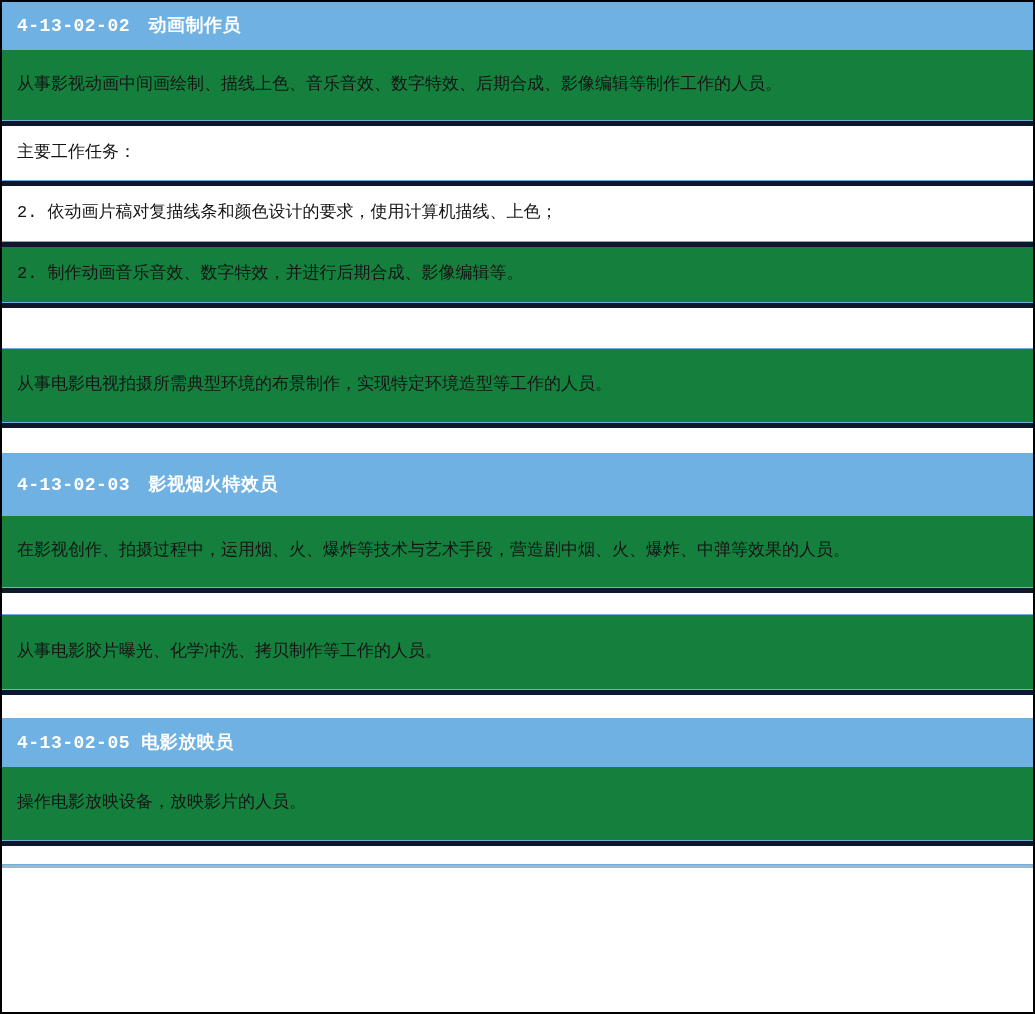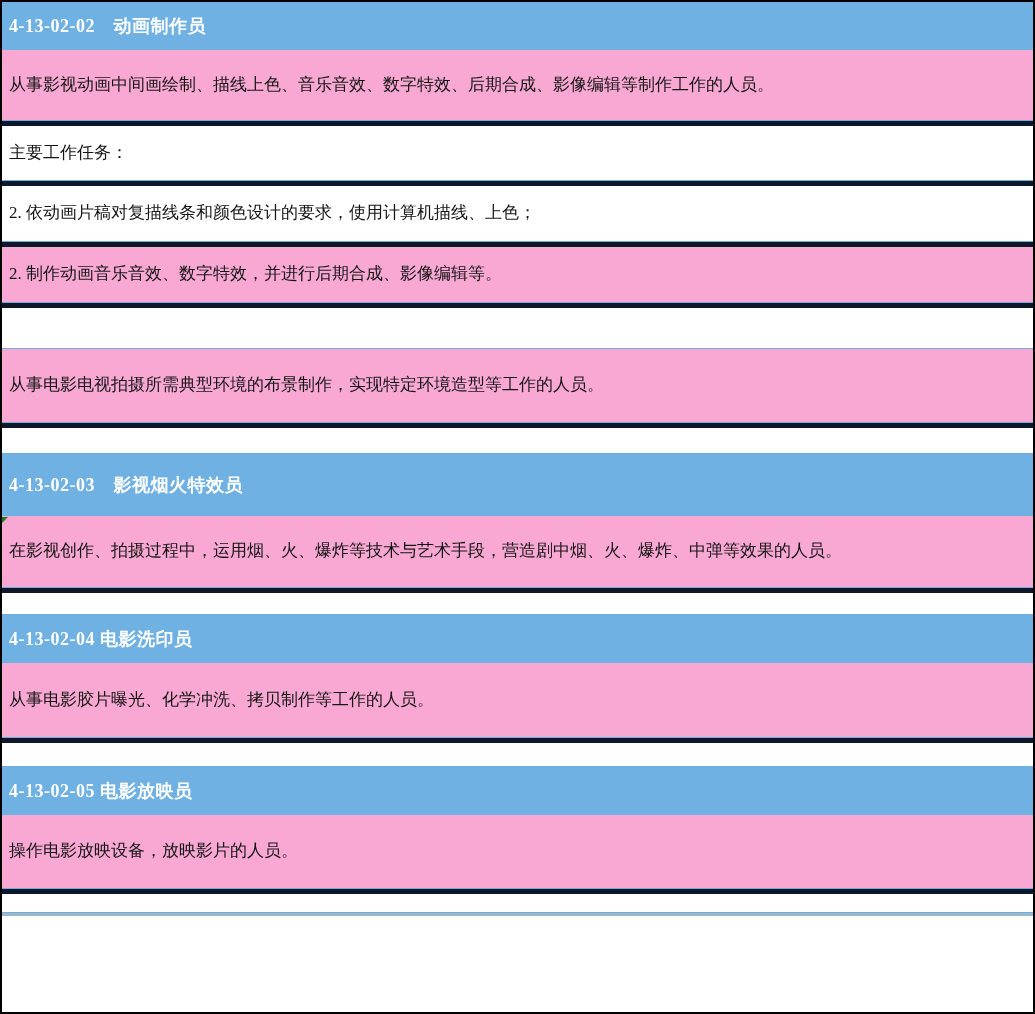--- a/index.html
+++ b/index.html
@@ -9,37 +9,38 @@
     border:2px solid #000;
     box-sizing:border-box;
     background:#fff;
     font-family:"Liberation Serif","DejaVu Serif",serif;
     color:#141414;
     overflow:hidden;
   }
   .row{
     display:flex;align-items:center;
     box-sizing:border-box;
-    padding-left:7px;padding-right:10px;
+    padding-left:15px;padding-right:10px;
     font-size:17px;
     line-height:1.35;
+    font-family:Liberation Mono, monospace;
   }
   .hdr{
     background:#6FB1E3;
     color:#FFFFFF;
     font-weight:bold;
     font-size:18px;
     letter-spacing:0.5px;
   }
   .cell{
     border-top:5px solid #0f172a;
     border-bottom:1px solid #6FAFDF;
   }
   .cell.nt{border-top:none;}
-  .gray{background:#f9a8d4;}
+  .gray{background:#15803d;}
   .white{background:#FFFFFF;}
   .rel{position:relative;}
   .corner-marker{
     position:absolute;left:0;top:1px;
     width:0;height:0;
     border-top:6px solid #1E7D1E;
     border-right:6px solid transparent;
   }
   .footer-line{
     box-sizing:border-box;
@@ -71,21 +72,20 @@
 
   <div class="row hdr" style="height:62px">4-13-02-03　影视烟火特效员</div>
 
   <div class="row cell nt gray rel" style="height:72px">
     <span class="corner-marker"></span>
     <span>在影视创作、拍摄过程中，运用烟、火、爆炸等技术与艺术手段，营造剧中烟、火、爆炸、中弹等效果的人员。</span>
   </div>
 
   <div class="row cell white" style="height:27px"></div>
 
-  <div class="row hdr" style="height:48px">4-13-02-04 电影洗印员</div>
 
   <div class="row cell nt gray" style="height:75px">从事电影胶片曝光、化学冲洗、拷贝制作等工作的人员。</div>
 
   <div class="row cell white" style="height:29px"></div>
 
   <div class="row hdr" style="height:48px">4-13-02-05 电影放映员</div>
 
   <div class="row cell nt gray" style="height:74px">操作电影放映设备，放映影片的人员。</div>
 
   <div class="row cell white" style="height:24px"></div>

